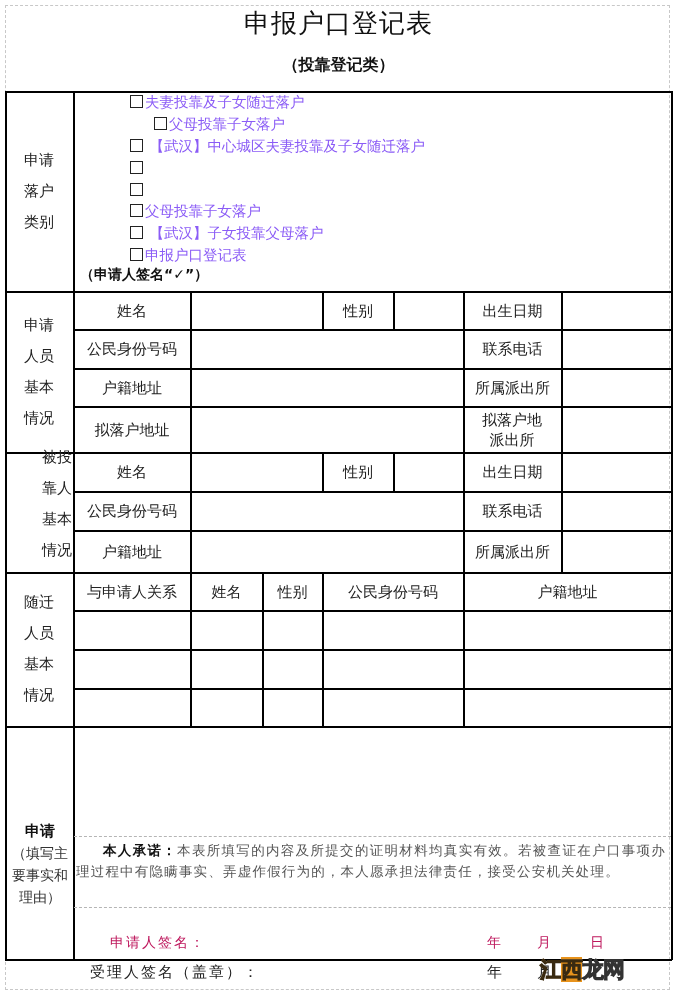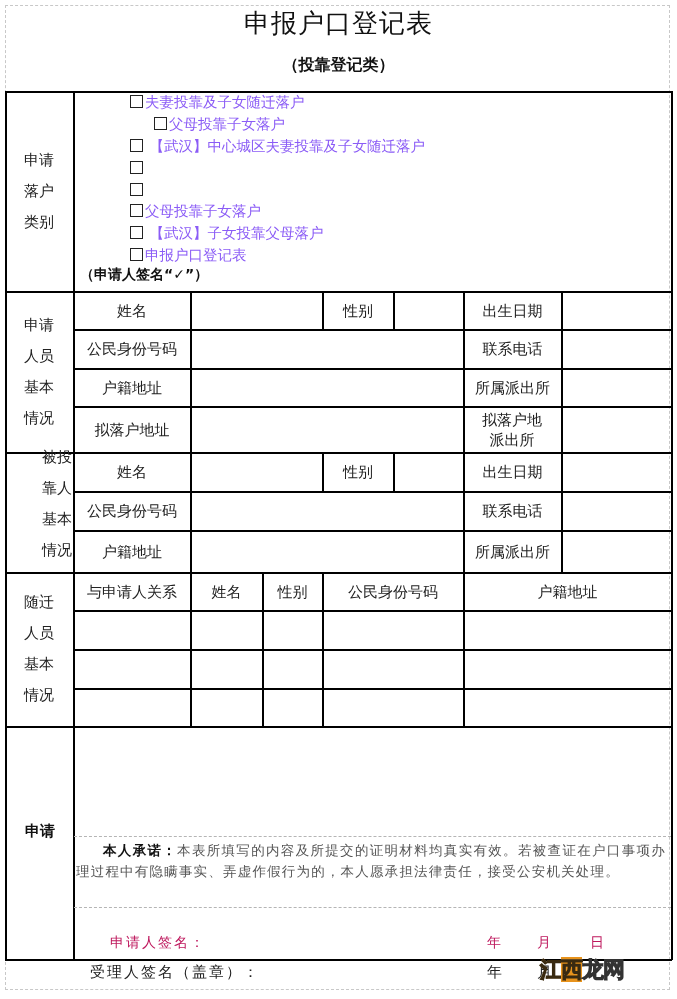--- a/index.html
+++ b/index.html
@@ -197,20 +197,21 @@
 <div>
   <div class="cell" style="left:74px;top:689px;width:116px;height:37px;"></div>
   <div class="cell" style="left:191px;top:689px;width:71px;height:37px;"></div>
   <div class="cell" style="left:263px;top:689px;width:59px;height:37px;"></div>
   <div class="cell" style="left:323px;top:689px;width:140px;height:37px;"></div>
   <div class="cell" style="left:464px;top:689px;width:207px;height:37px;"></div>
 </div>
 
 <div class="remark-label">
   <div class="strong">申请</div>
+  <div>（填写主要事实和理由）</div>
 </div>
 <div style="position:absolute;left:75px;top:728px;width:595px;height:106px;"></div>
 
 <div class="promise"><b>本人承诺：</b><span>本表所填写的内容及所提交的证明材料均真实有效。若被查证在户口事项办理过程中有隐瞒事实、弄虚作假行为的，本人愿承担法律责任，接受公安机关处理。</span></div>
 
 <div class="sig" style="left:110px;top:934px;">申请人签名：</div>
 <div style="position:absolute;left:210px;top:928px;width:260px;height:26px;"></div>
 <div class="sig" style="left:487px;top:934px;">年</div>
 <div class="sig" style="left:537px;top:934px;">月</div>
 <div class="sig" style="left:590px;top:934px;">日</div>

